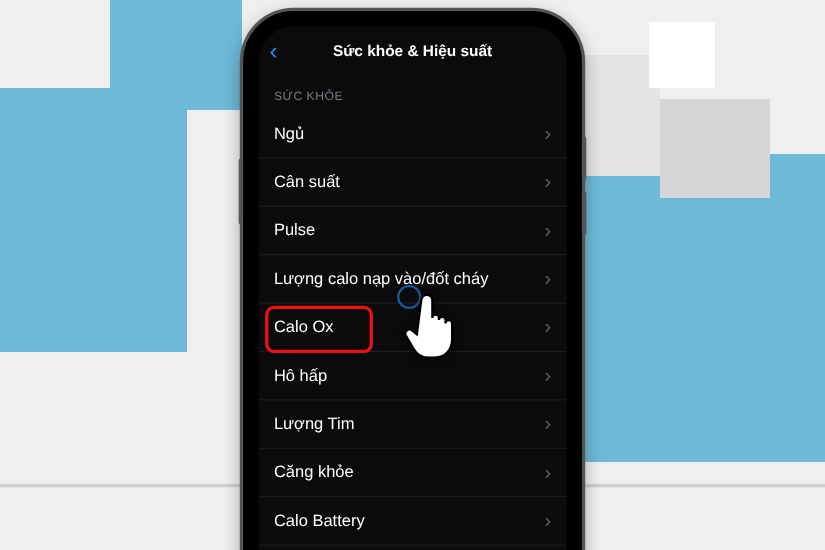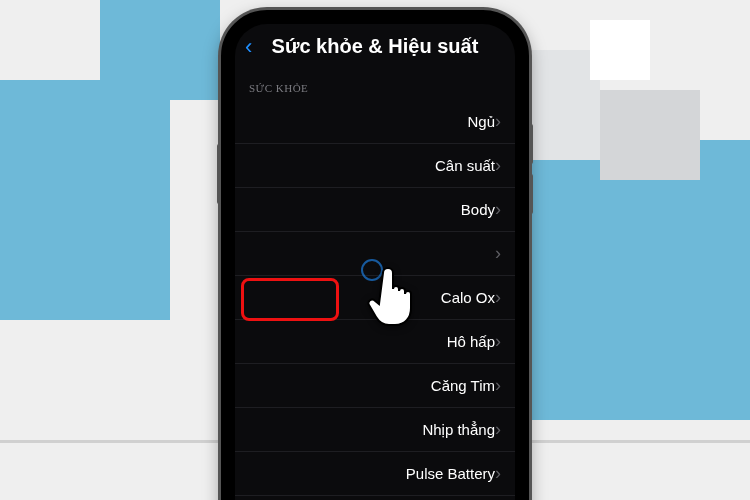--- a/index.html
+++ b/index.html
@@ -51,31 +51,31 @@
   .nav {
     height:44px; display:flex; align-items:center;
     position:relative;
   }
   .nav .back {
     position:absolute; left:10px; top:12px;
     color:#1f8fff; font-size:22px; line-height:1;
     cursor:pointer;
   }
   .nav .title {
-    margin:0 auto; font-size:20px; font-weight:600;text-align:right;
+    margin:0 auto; font-size:14px; font-weight:600;text-align:right;
   }
 
   .section-label {
     padding:14px 14px 6px;
-    color:#7b7b80; font-size:11px; letter-spacing:.5px;font-family:Liberation Serif, serif;
+    color:#7b7b80; font-size:11px; letter-spacing:.5px;
   }
 
   .list { flex:1; overflow:hidden; }
   .row {
-    display:flex; align-items:center; justify-content:flex-end;
+    display:flex; align-items:center; justify-content:space-between;
     padding:11px 14px;
     border-bottom:1px solid #1e1e22;
     font-size:15px; color:#fff;
     cursor:pointer;
     position:relative;
   }
   .row .chev { color:#5e5e63; font-size:18px; }
   .row.highlight::before {
     content:"";
     position:absolute;
@@ -128,44 +128,45 @@
     <div class="list">
       <div class="row">
         <span>Ngủ</span>
         <span class="chev">›</span>
       </div>
       <div class="row">
         <span>Cân suất</span>
         <span class="chev">›</span>
       </div>
       <div class="row">
-        <span>Body</span>
+        <span>Pulse</span>
         <span class="chev">›</span>
       </div>
       <div class="row">
+        <span>Lượng calo nạp vào/đốt cháy</span>
         <span class="chev">›</span>
       </div>
       <div class="row highlight">
         <span>Calo Ox</span>
         <span class="chev">›</span>
       </div>
       <div class="row">
         <span>Hô hấp</span>
         <span class="chev">›</span>
       </div>
       <div class="row">
-        <span>Căng Tim</span>
+        <span>Lượng Tim</span>
         <span class="chev">›</span>
       </div>
       <div class="row">
-        <span>Nhịp thẳng</span>
+        <span>Căng khỏe</span>
         <span class="chev">›</span>
       </div>
       <div class="row">
-        <span>Pulse Battery</span>
+        <span>Calo Battery</span>
         <span class="chev">›</span>
       </div>
     </div>
 
   </div>
 </div>
 
 <div class="hand">
   <span class="tap-ring"></span>
   <svg width="50" height="62" viewBox="0 0 50 62">

